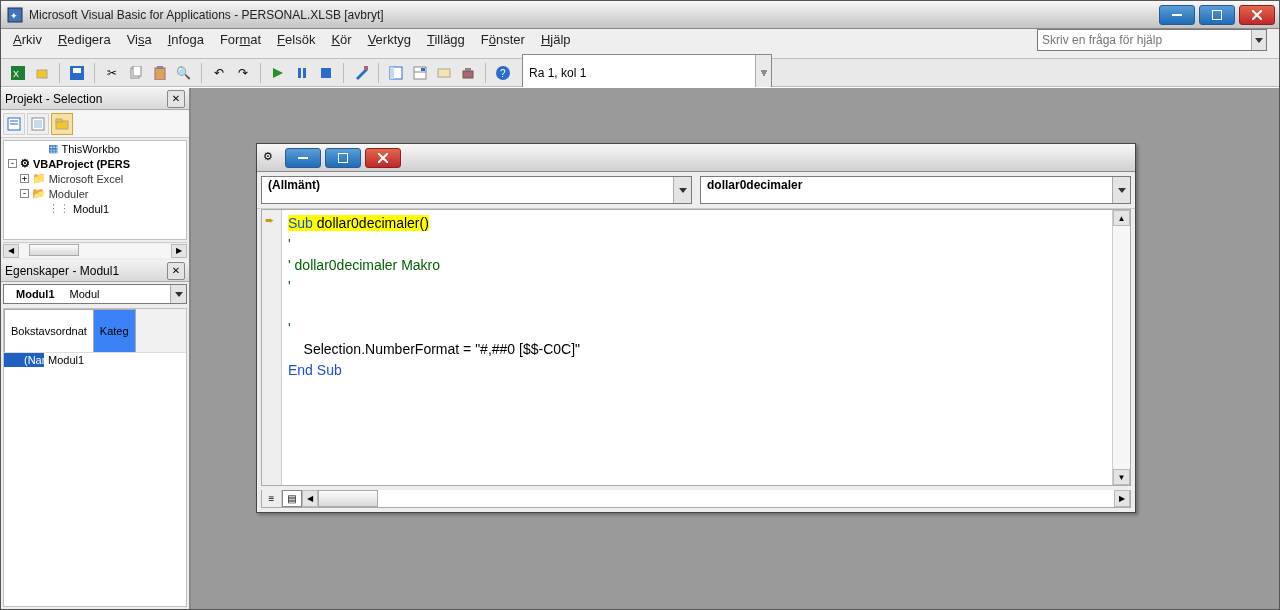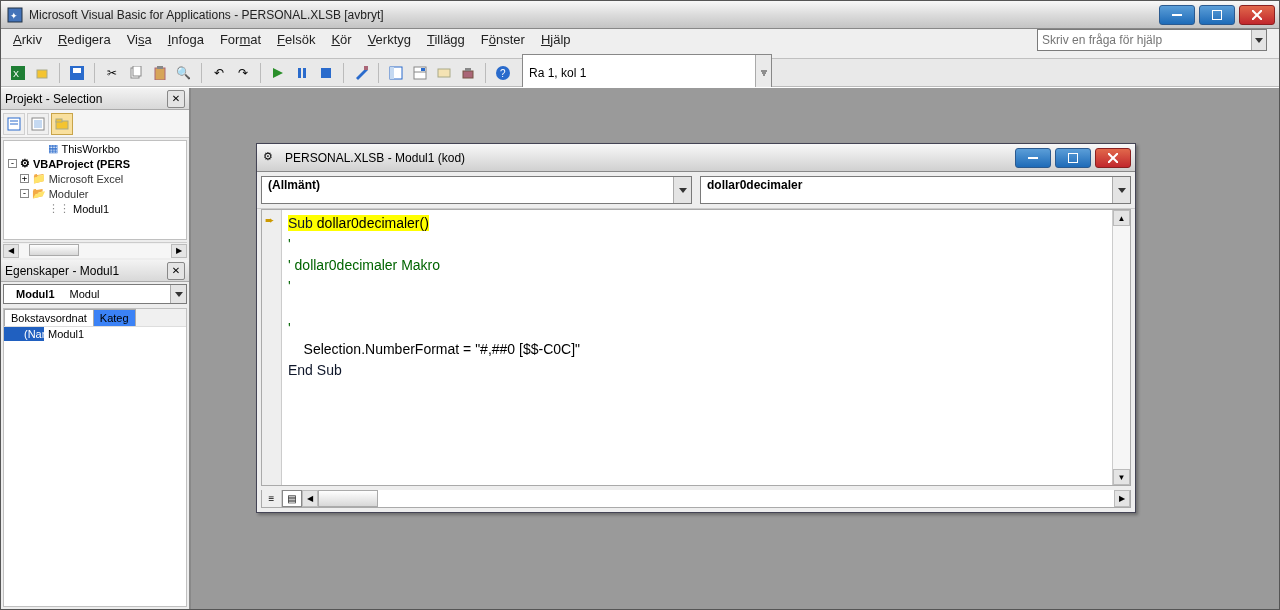--- a/index.html
+++ b/index.html
@@ -41,40 +41,40 @@
 .hscroll { height:16px; background:#f0f0f0; border-top:1px solid #ccc; display:flex; align-items:center; margin:0 2px 2px 2px;}
 .hscroll .arr { width:16px; height:14px; background:#e4e4e4; border:1px solid #bbb; display:flex;align-items:center;justify-content:center; font-size:8px; cursor:pointer;}
 .hscroll .track { flex:1; height:14px; background:#f6f6f6; position:relative;}
 .hscroll .thumb { position:absolute; left:10px; width:50px; height:12px; background:linear-gradient(#fefefe,#d8d8d8); border:1px solid #aaa; top:0;}
 .propbox { border:1px solid #c0c0c0; margin:2px; background:#fff; }
 .dropdown { display:flex; align-items:center; border:1px solid #7a7a7a; background:#fff; height:20px; margin:2px; }
 .dropdown span { font-size:11px; padding:0 4px; flex:1;margin-left:8px; }
 .dropdown b { font-weight:bold; }
 .dropdown .ddarrow { width:16px; height:18px; background:#e4e4e4; border-left:1px solid #aaa; display:flex; align-items:center; justify-content:center; cursor:pointer;}
 .tabs { display:flex; font-size:11px; background:#f0f0f0; }
-.tab { padding:2px 6px; border:1px solid #aaa; background:#fff; border-bottom:none; margin-right:-1px; cursor:pointer;}
+.tab { padding:15px 6px; border:1px solid #aaa; background:#fff; border-bottom:none; margin-right:-1px; cursor:pointer;}
 .tab.inactive { background:#3b82f6; }
 .proprow { display:flex; font-size:11px; border-top:1px solid #ddd; }
 .proprow .k { width:32px; background:#2060c0; color:#fff; padding:1px 20px;}
 .proprow .v { padding:1px 4px; }
 .mdi { flex:1; position:relative; background:#9a9a9a; padding: 0; overflow:hidden;}
 .codewin { position:absolute; left:65px; top:55px; width:880px; height:370px; border:1px solid #445; background:#eee; box-shadow: 2px 2px 3px rgba(0,0,0,.3); display:flex; flex-direction:column;}
 .cw-title { height:28px; background: linear-gradient(#f8f8f8,#d0d0d0); display:flex; align-items:center; border-bottom:1px solid #888;}
 .cw-title .icon2 { width:16px; height:16px; margin:0 6px; font-size:11px;}
 .cw-title span.t { font-size:12px; flex:1; }
 .cw-dropdowns { display:flex; gap:8px; padding:4px; background:#eee; border-bottom:1px solid #ccc;}
 .cw-dd { flex:1; display:flex; border:1px solid #7a7a7a; background:#fff; height:28px; }
 .cw-dd span { font-size:12px; padding:1px 6px; flex:1; }
 .cw-dd .ar { width:18px; background:#e4e4e4; border-left:1px solid #aaa; display:flex;align-items:center;justify-content:center; cursor:pointer;}
 .codebody { flex:1; display:flex; background:#fff; border:1px solid #aaa; margin:0 4px 4px 4px;}
 .gutter { width:20px; background:#eee; border-right:1px solid #ccc; position:relative;}
 .gutter .brk { position:absolute; left:3px; top:4px; color:#c90; font-size:11px;}
 pre.code { font-family: "Courier New", monospace; font-size: 14px; line-height:20px; padding: 3px 6px; flex:1; white-space:pre; color:#000; }
 .hl { background: #ffff00; }
-.kw { color: #0f172a; }
+.kw { color: #1d4ed8; }
 .cm { color: #006400; }
 .vscroll { width:18px; background:#eee; border-left:1px solid #ccc; display:flex; flex-direction:column;}
 .vscroll .btn { height:16px; background:#e4e4e4; border:1px solid #bbb; display:flex;align-items:center;justify-content:center; font-size:8px; cursor:pointer;}
 .vscroll .trk { flex:1; background:#f6f6f6;}
 .cw-bottom { height:18px; background:#eee; display:flex; align-items:stretch; margin:0 4px 4px 4px; border-left:1px solid #aaa;border-right:1px solid #aaa;border-bottom:1px solid #aaa;}
 .cw-bottom .bt { width:20px; border-right:1px solid #ccc; display:flex; align-items:center; justify-content:center; font-size:10px; cursor:pointer;}
 .cw-bottom .sc { flex:1; display:flex; }
 .cw-bottom .ar2 { width:16px; background:#e4e4e4; border:1px solid #bbb; display:flex;align-items:center;justify-content:center; font-size:8px;}
 .cw-bottom .trk2 { flex:1; background:#fff; position:relative;}
 .cw-bottom .thb { position:absolute;left:0;top:0;width:60px;height:100%;background:linear-gradient(#fefefe,#d8d8d8);border:1px solid #aaa;}
@@ -319,21 +319,20 @@
           <div class="k">(Name)</div>
           <div class="v">Modul1</div>
         </div>
       </div>
     </div>
 
     <div class="mdi">
       <div class="codewin">
         <div class="cw-title">
           <span class="icon2">⚙</span>
-          <span class="t">PERSONAL.XLSB - Modul1 (kod)</span>
           <div class="winbtns">
             <div class="winbtn">
                 <svg width="10" height="2">
                   <rect width="10" height="2" fill="#fff"></rect>
                 </svg>
               </div>
             <div class="winbtn">
                 <svg width="10" height="10">
                   <rect width="10" height="10" fill="none" stroke="#fff" stroke-width="2"></rect>
                 </svg>

